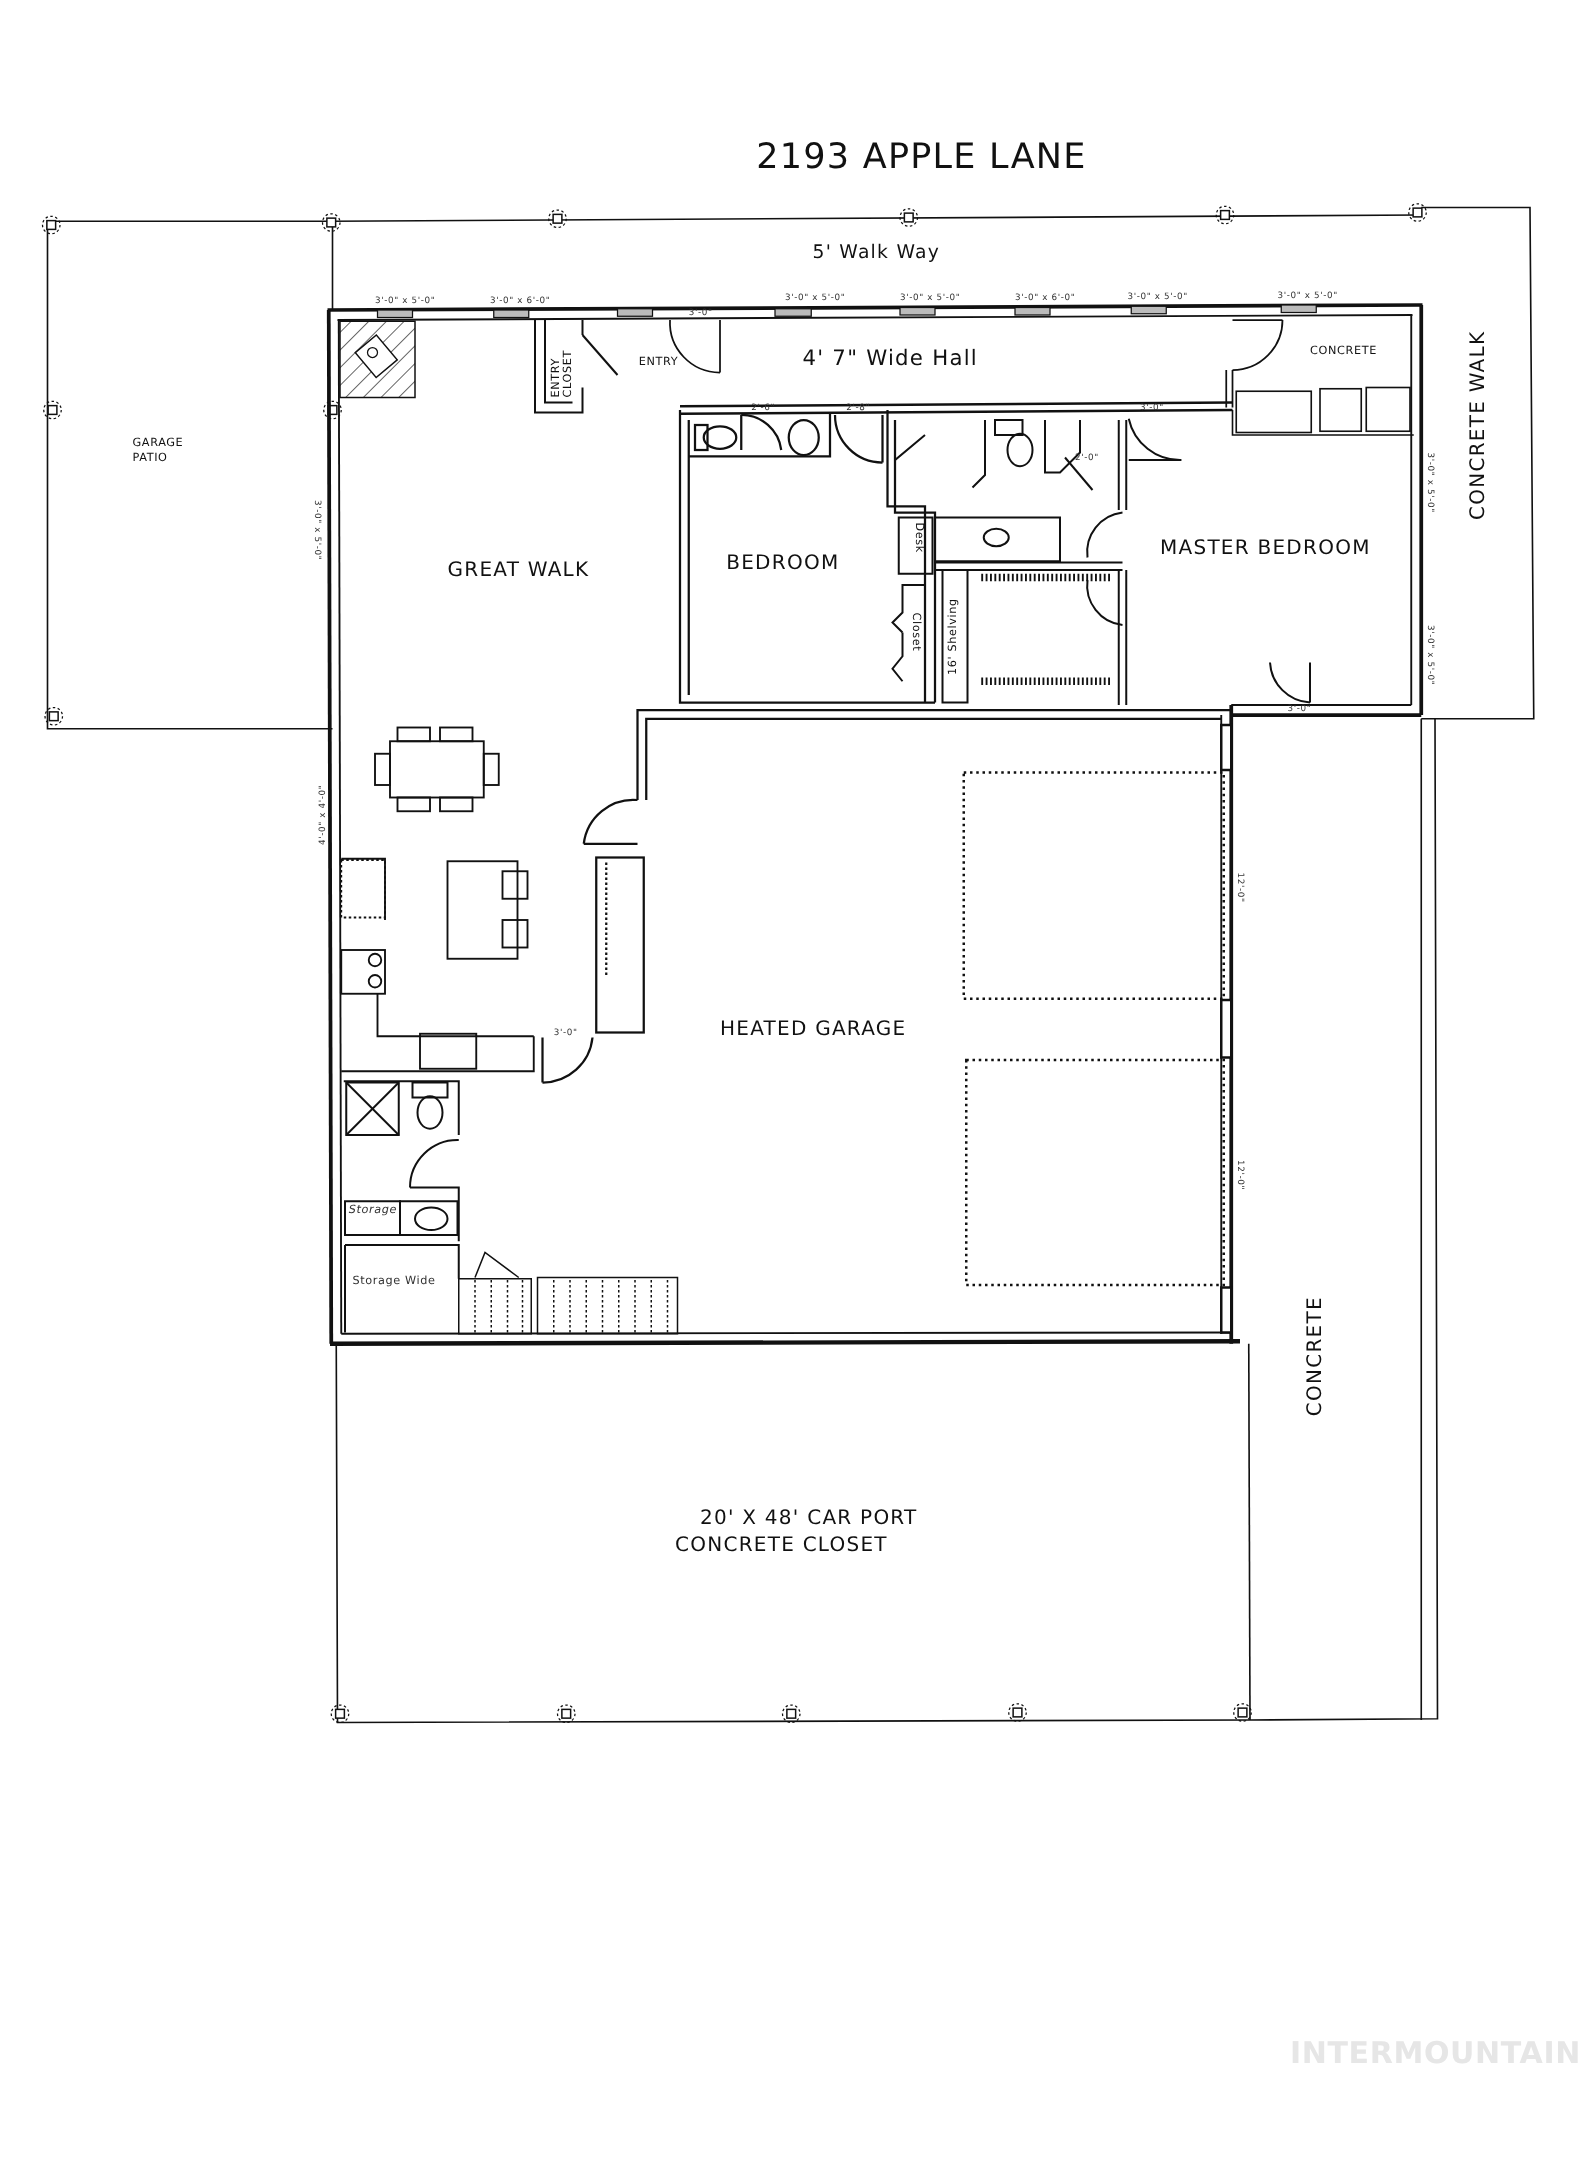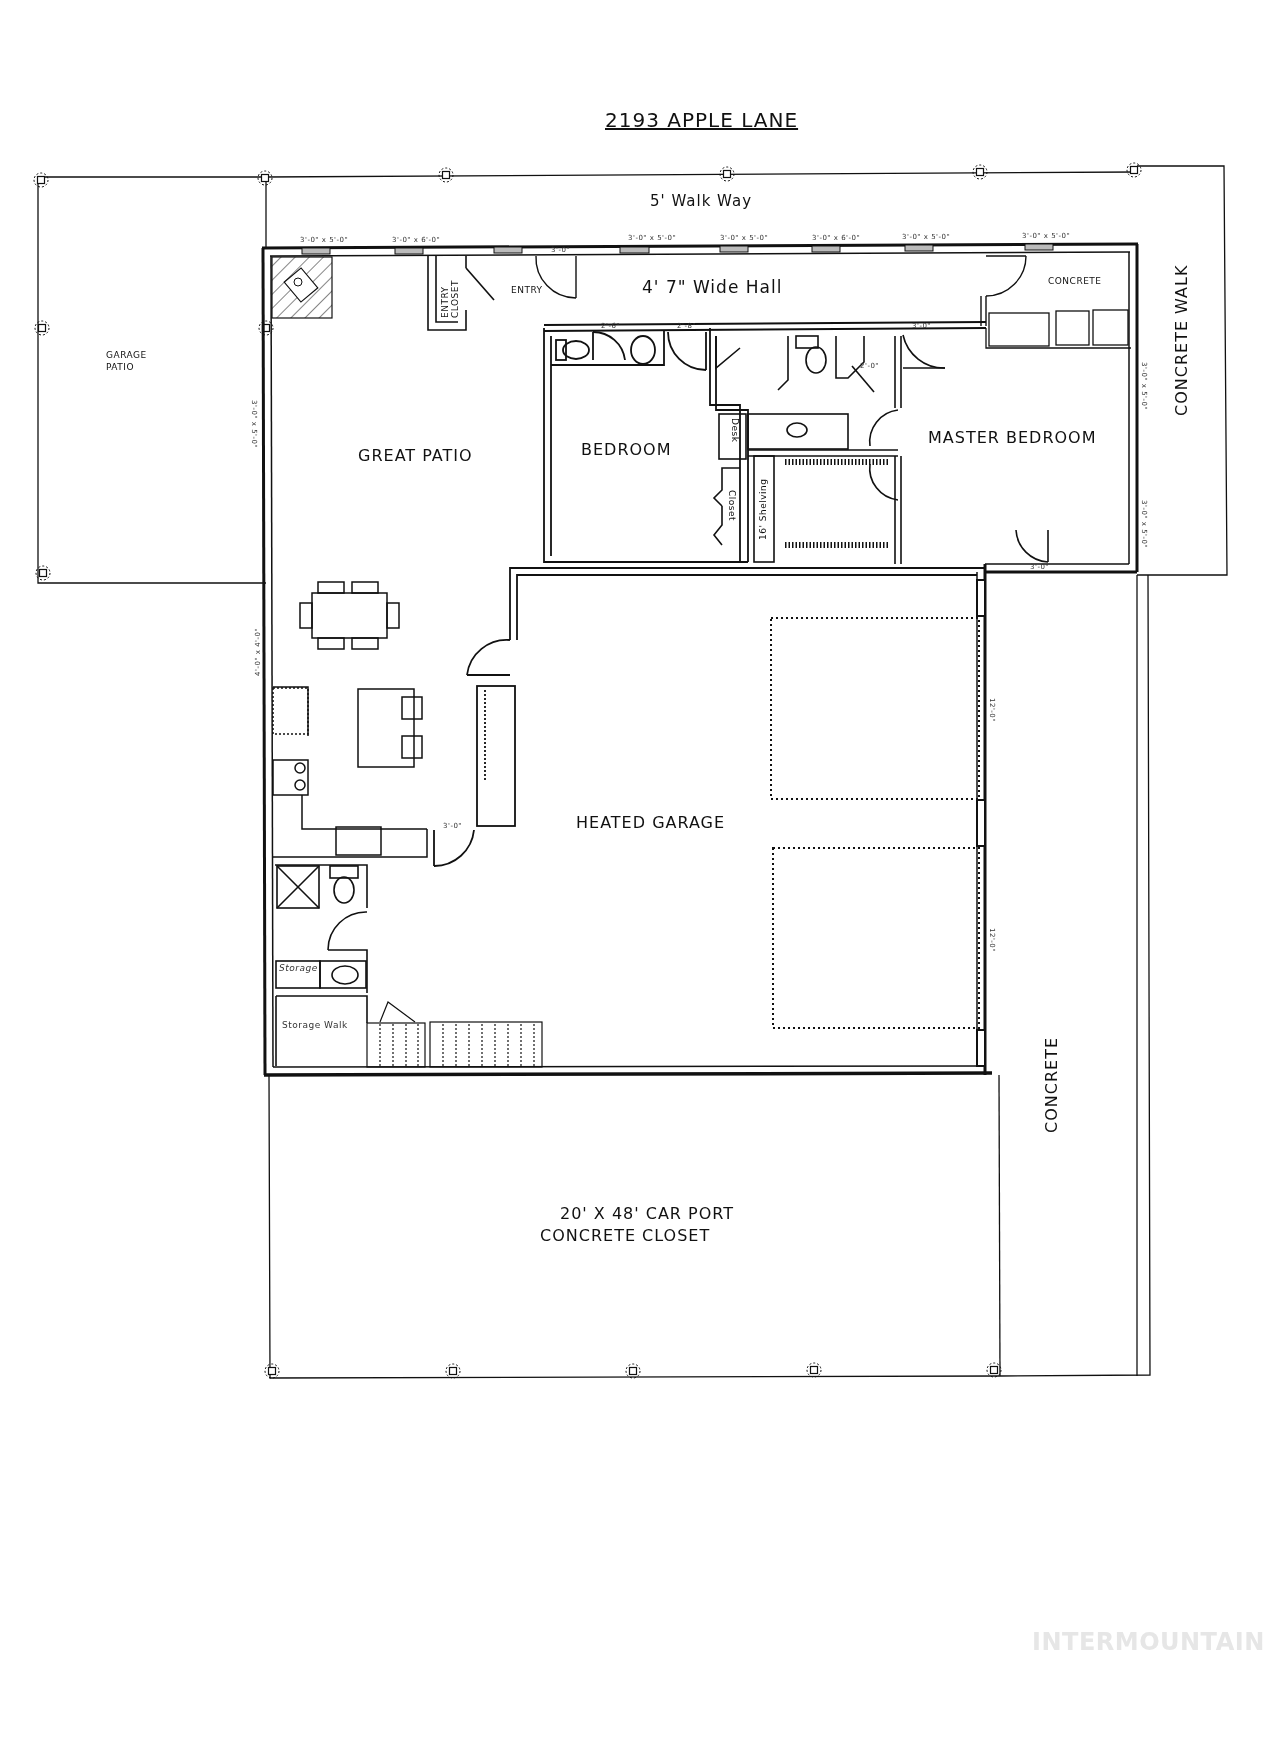--- a/index.html
+++ b/index.html
@@ -1,19 +1,19 @@
 <!DOCTYPE html>
 <html><head>
 <meta charset="utf-8">
 <style>
   html, body { margin: 0; padding: 0; background: #ffffff; }
   body { width: 1264px; height: 1744px; position: relative; overflow: hidden; font-family: "DejaVu Sans", sans-serif; color: #111; }
   #plan { position: absolute; left: 0; top: 0; width: 1264px; height: 1744px; }
   .lbl { position: absolute; font-family: "DejaVu Sans", sans-serif; color: #111; white-space: nowrap; letter-spacing: 0.5px; }
-  .title { font-size: 20px; letter-spacing: 1px; text-decoration: underline; }
+  .title { font-size: 28px; letter-spacing: 1px; }
   .room { font-size: 16px; letter-spacing: 1px; }
   .room-lg { font-size: 17px; letter-spacing: 1px; }
   .small { font-size: 9px; }
   .tiny { font-size: 7px; color: #333; }
   .vert { transform-origin: left top; transform: rotate(-90deg); }
   .vert90 { transform-origin: left top; transform: rotate(90deg); }
   .watermark { font-family: "DejaVu Sans", sans-serif; font-weight: bold; font-size: 24px; color: #e6e6e6; letter-spacing: 0.5px; }
 </style>
 </head>
 <body>
@@ -280,34 +280,34 @@
 
 <div class="lbl small" style="left:106px; top:350px;">GARAGE</div>
 <div class="lbl small" style="left:106px; top:362px;">PATIO</div>
 
 <div class="lbl room vert" style="left:1172px; top:416px;">CONCRETE WALK</div>
 <div class="lbl room vert" style="left:1042px; top:1133px;">CONCRETE</div>
 
 <div class="lbl room" style="left:560px; top:1204px;">20' X 48' CAR PORT</div>
 <div class="lbl room" style="left:540px; top:1226px;">CONCRETE CLOSET</div>
 
-<div class="lbl room" style="left:358px; top:446px;">GREAT PATIO</div>
+<div class="lbl room" style="left:358px; top:446px;">GREAT WALK</div>
 <div class="lbl small" style="left:511px; top:285px;">ENTRY</div>
 <div class="lbl small vert" style="left:440px; top:318px;">ENTRY</div>
 <div class="lbl small vert" style="left:450px; top:318px;">CLOSET</div>
 <div class="lbl room-lg" style="left:642px; top:277px;">4' 7" Wide Hall</div>
 <div class="lbl small" style="left:1048px; top:276px;">CONCRETE</div>
 <div class="lbl room" style="left:581px; top:440px;">BEDROOM</div>
 <div class="lbl room" style="left:928px; top:428px;">MASTER BEDROOM</div>
 <div class="lbl small vert90" style="left:740px; top:418px;">Desk</div>
 <div class="lbl small vert90" style="left:737px; top:490px;">Closet</div>
 <div class="lbl small vert" style="left:758px; top:540px;">16' Shelving</div>
 <div class="lbl room" style="left:576px; top:813px;">HEATED GARAGE</div>
 <div class="lbl tiny" style="left:279px; top:963px; font-size:9px;font-style:italic;">Storage</div>
-<div class="lbl tiny" style="left:282px; top:1020px; font-size:9px;">Storage Walk</div>
+<div class="lbl tiny" style="left:282px; top:1020px; font-size:9px;">Storage Wide</div>
 
 <div class="lbl tiny" style="left:300px; top:236px;">3'-0" x 5'-0"</div>
 <div class="lbl tiny" style="left:392px; top:236px;">3'-0" x 6'-0"</div>
 <div class="lbl tiny" style="left:628px; top:234px;">3'-0" x 5'-0"</div>
 <div class="lbl tiny" style="left:720px; top:234px;">3'-0" x 5'-0"</div>
 <div class="lbl tiny" style="left:812px; top:234px;">3'-0" x 6'-0"</div>
 <div class="lbl tiny" style="left:902px; top:233px;">3'-0" x 5'-0"</div>
 <div class="lbl tiny" style="left:1022px; top:232px;">3'-0" x 5'-0"</div>
 <div class="lbl tiny vert90" style="left:258px; top:400px;">3'-0" x 5'-0"</div>
 <div class="lbl tiny vert" style="left:254px; top:676px;">4'-0" x 4'-0"</div>

